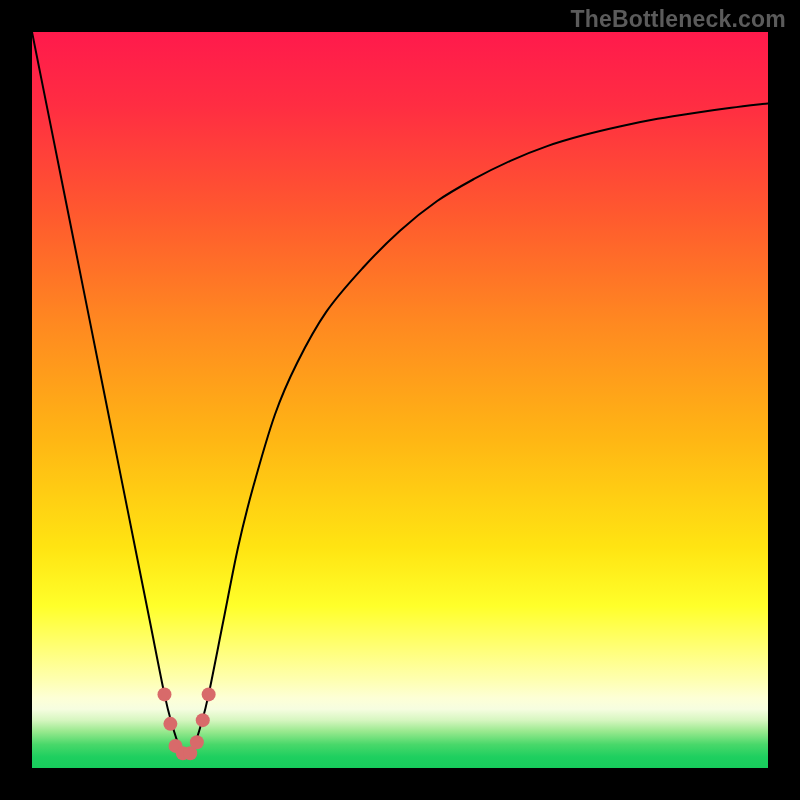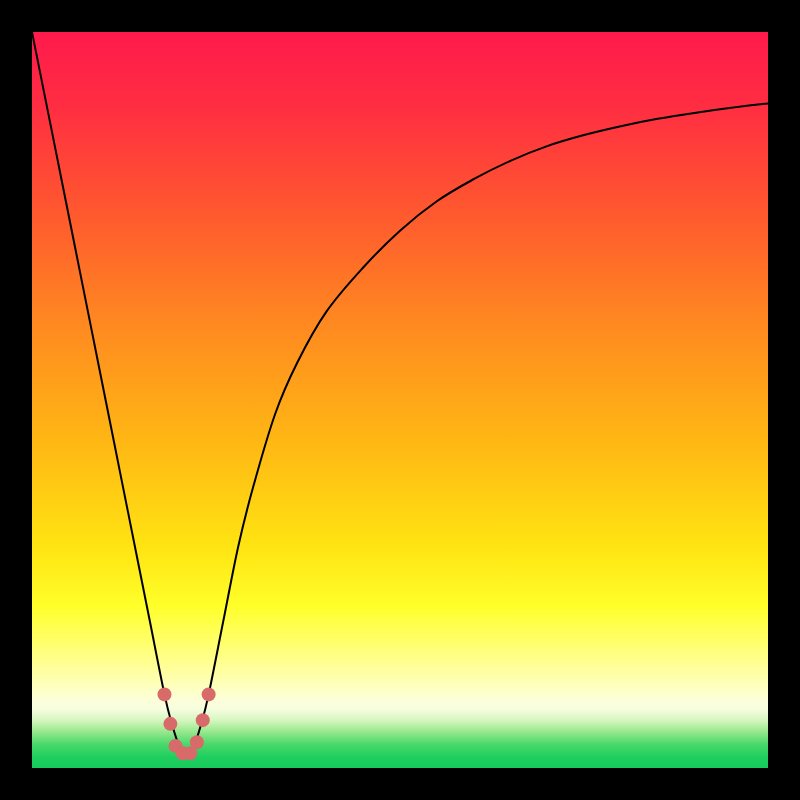--- a/index.html
+++ b/index.html
@@ -88,13 +88,14 @@
           <circle cx="138.37" cy="691.84" r="7" fill="#d86a6a"></circle>
           <circle cx="143.52" cy="713.92" r="7" fill="#d86a6a"></circle>
           <circle cx="150.88" cy="721.28" r="7" fill="#d86a6a"></circle>
           <circle cx="158.24" cy="721.28" r="7" fill="#d86a6a"></circle>
           <circle cx="164.86" cy="710.24" r="7" fill="#d86a6a"></circle>
           <circle cx="170.75" cy="688.16" r="7" fill="#d86a6a"></circle>
           <circle cx="176.64" cy="662.40" r="7" fill="#d86a6a"></circle>
         </g>
     </svg>
   </div>
+  <div class="watermark">TheBottleneck.com</div>
 </div>
 
 </body></html>

